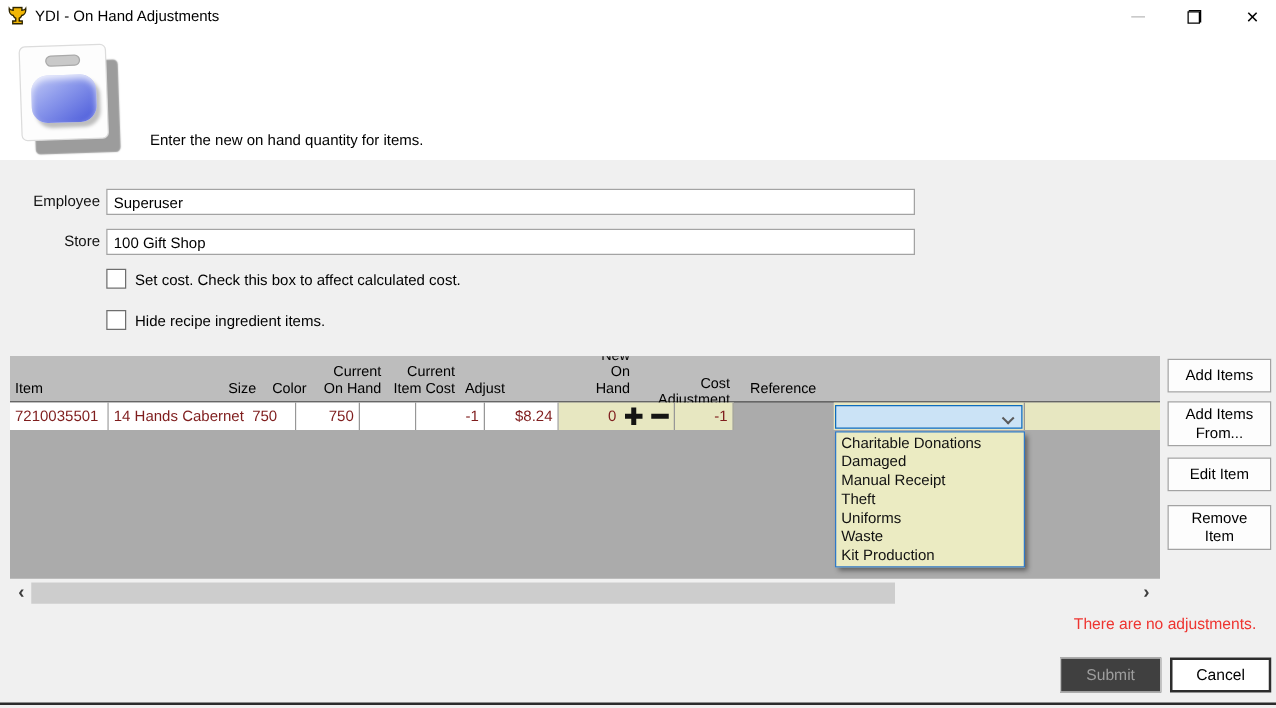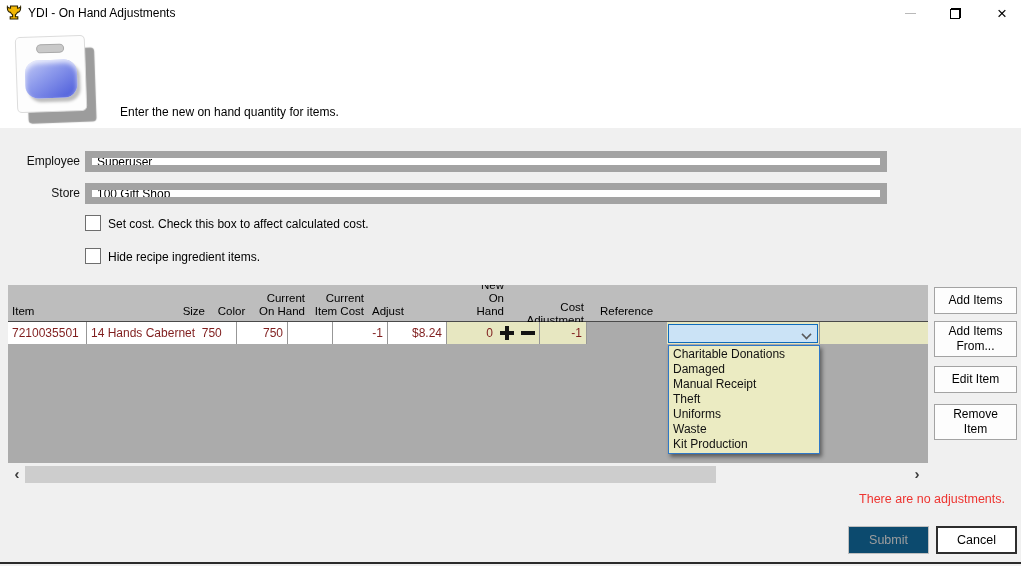--- a/index.html
+++ b/index.html
@@ -35,22 +35,22 @@
     background:#c9c9c9; border:1px solid #a9a9a9; border-radius:5px; }
   .big-pill { position:absolute; left:8px; top:23px; width:52px; height:38px; border-radius:13px;
     background:linear-gradient(145deg,#c3cbf6 0%,#8e9bec 40%,#5a69de 85%);
     box-shadow:inset 0 3px 5px rgba(255,255,255,.75), 3px 4px 3px rgba(0,0,0,.25); }
   .instruction { position:absolute; left:120px; top:105px; font-size:12px; color:#000; }
 
   
   .fld-label { position:absolute; font-size:12px; color:#111; text-align:right; width:80px; left:0; }
   .lbl-emp { top:154px; }
   .lbl-store { top:186px; }
-  .txt-input { position:absolute; left:85px; width:802px; height:21px; background:#fff;
-    border:7px solid #a3a3a3; font-family:"Liberation Sans",sans-serif; font-size:12px; padding:0 5px; color:#000; }
+  .txt-input { position:absolute; left:85px; width:647px; height:21px; background:#fff;
+    border:1px solid #a3a3a3; font-family:"Liberation Sans",sans-serif; font-size:12px; padding:0 5px; color:#000; }
   .in-emp { top:151px; }
   .in-store { top:183px; }
   .chk-box { position:absolute; left:85px; width:16px; height:16px; background:#fff; border:1px solid #6e6e6e; }
   .chk1 { top:215px; } .chk2 { top:248px; }
   .chk-label { position:absolute; left:108px; font-size:12px; color:#000; }
   .chk1-l { top:217px; } .chk2-l { top:250px; }
 
   
   .grid { position:absolute; left:8px; top:285px; width:920px; height:178px; background:#ababab; overflow:hidden; }
   .grid-head { display:flex; height:37px; background:#bdbdbd; border-bottom:1px solid #4a4a4a; }
@@ -91,21 +91,21 @@
   .side-btn { position:absolute; left:934px; width:83px; background:#fdfdfd; border:1px solid #a3a3a3;
     font-size:12px; color:#000; display:flex; align-items:center; justify-content:center;
     text-align:center; padding:0 8px; line-height:15px; }
   .sb1 { top:287px; height:27px; } .sb2 { top:321px; height:36px; }
   .sb3 { top:366px; height:27px; } .sb4 { top:404px; height:36px; }
 
   
   .status-msg { position:absolute; right:16px; top:492px; font-size:12.5px; color:#ee3430;text-align:right; }
   .foot-btn { position:absolute; top:526px; width:81px; height:28px; font-size:12.5px;
     display:flex; align-items:center; justify-content:center; }
-  .btn-submit { left:848px; background:#0c4a6e; border:1px solid #bfbfbf; color:#9e9e9e; }
+  .btn-submit { left:848px; background:#404040; border:1px solid #bfbfbf; color:#9e9e9e; }
   .btn-cancel { left:936px; background:#ffffff; border:2px solid #2d2d2d; color:#000; }
   .bottom-border { position:absolute; left:0; top:562px; width:1021px; height:2px; background:#2b2b2b; }
 </style>
 </head>
 <body>
 
 <div class="header-white">
   <div class="titlebar">
     <span class="title-icon">
       <svg width="16" height="16" viewBox="0 0 16 16">

